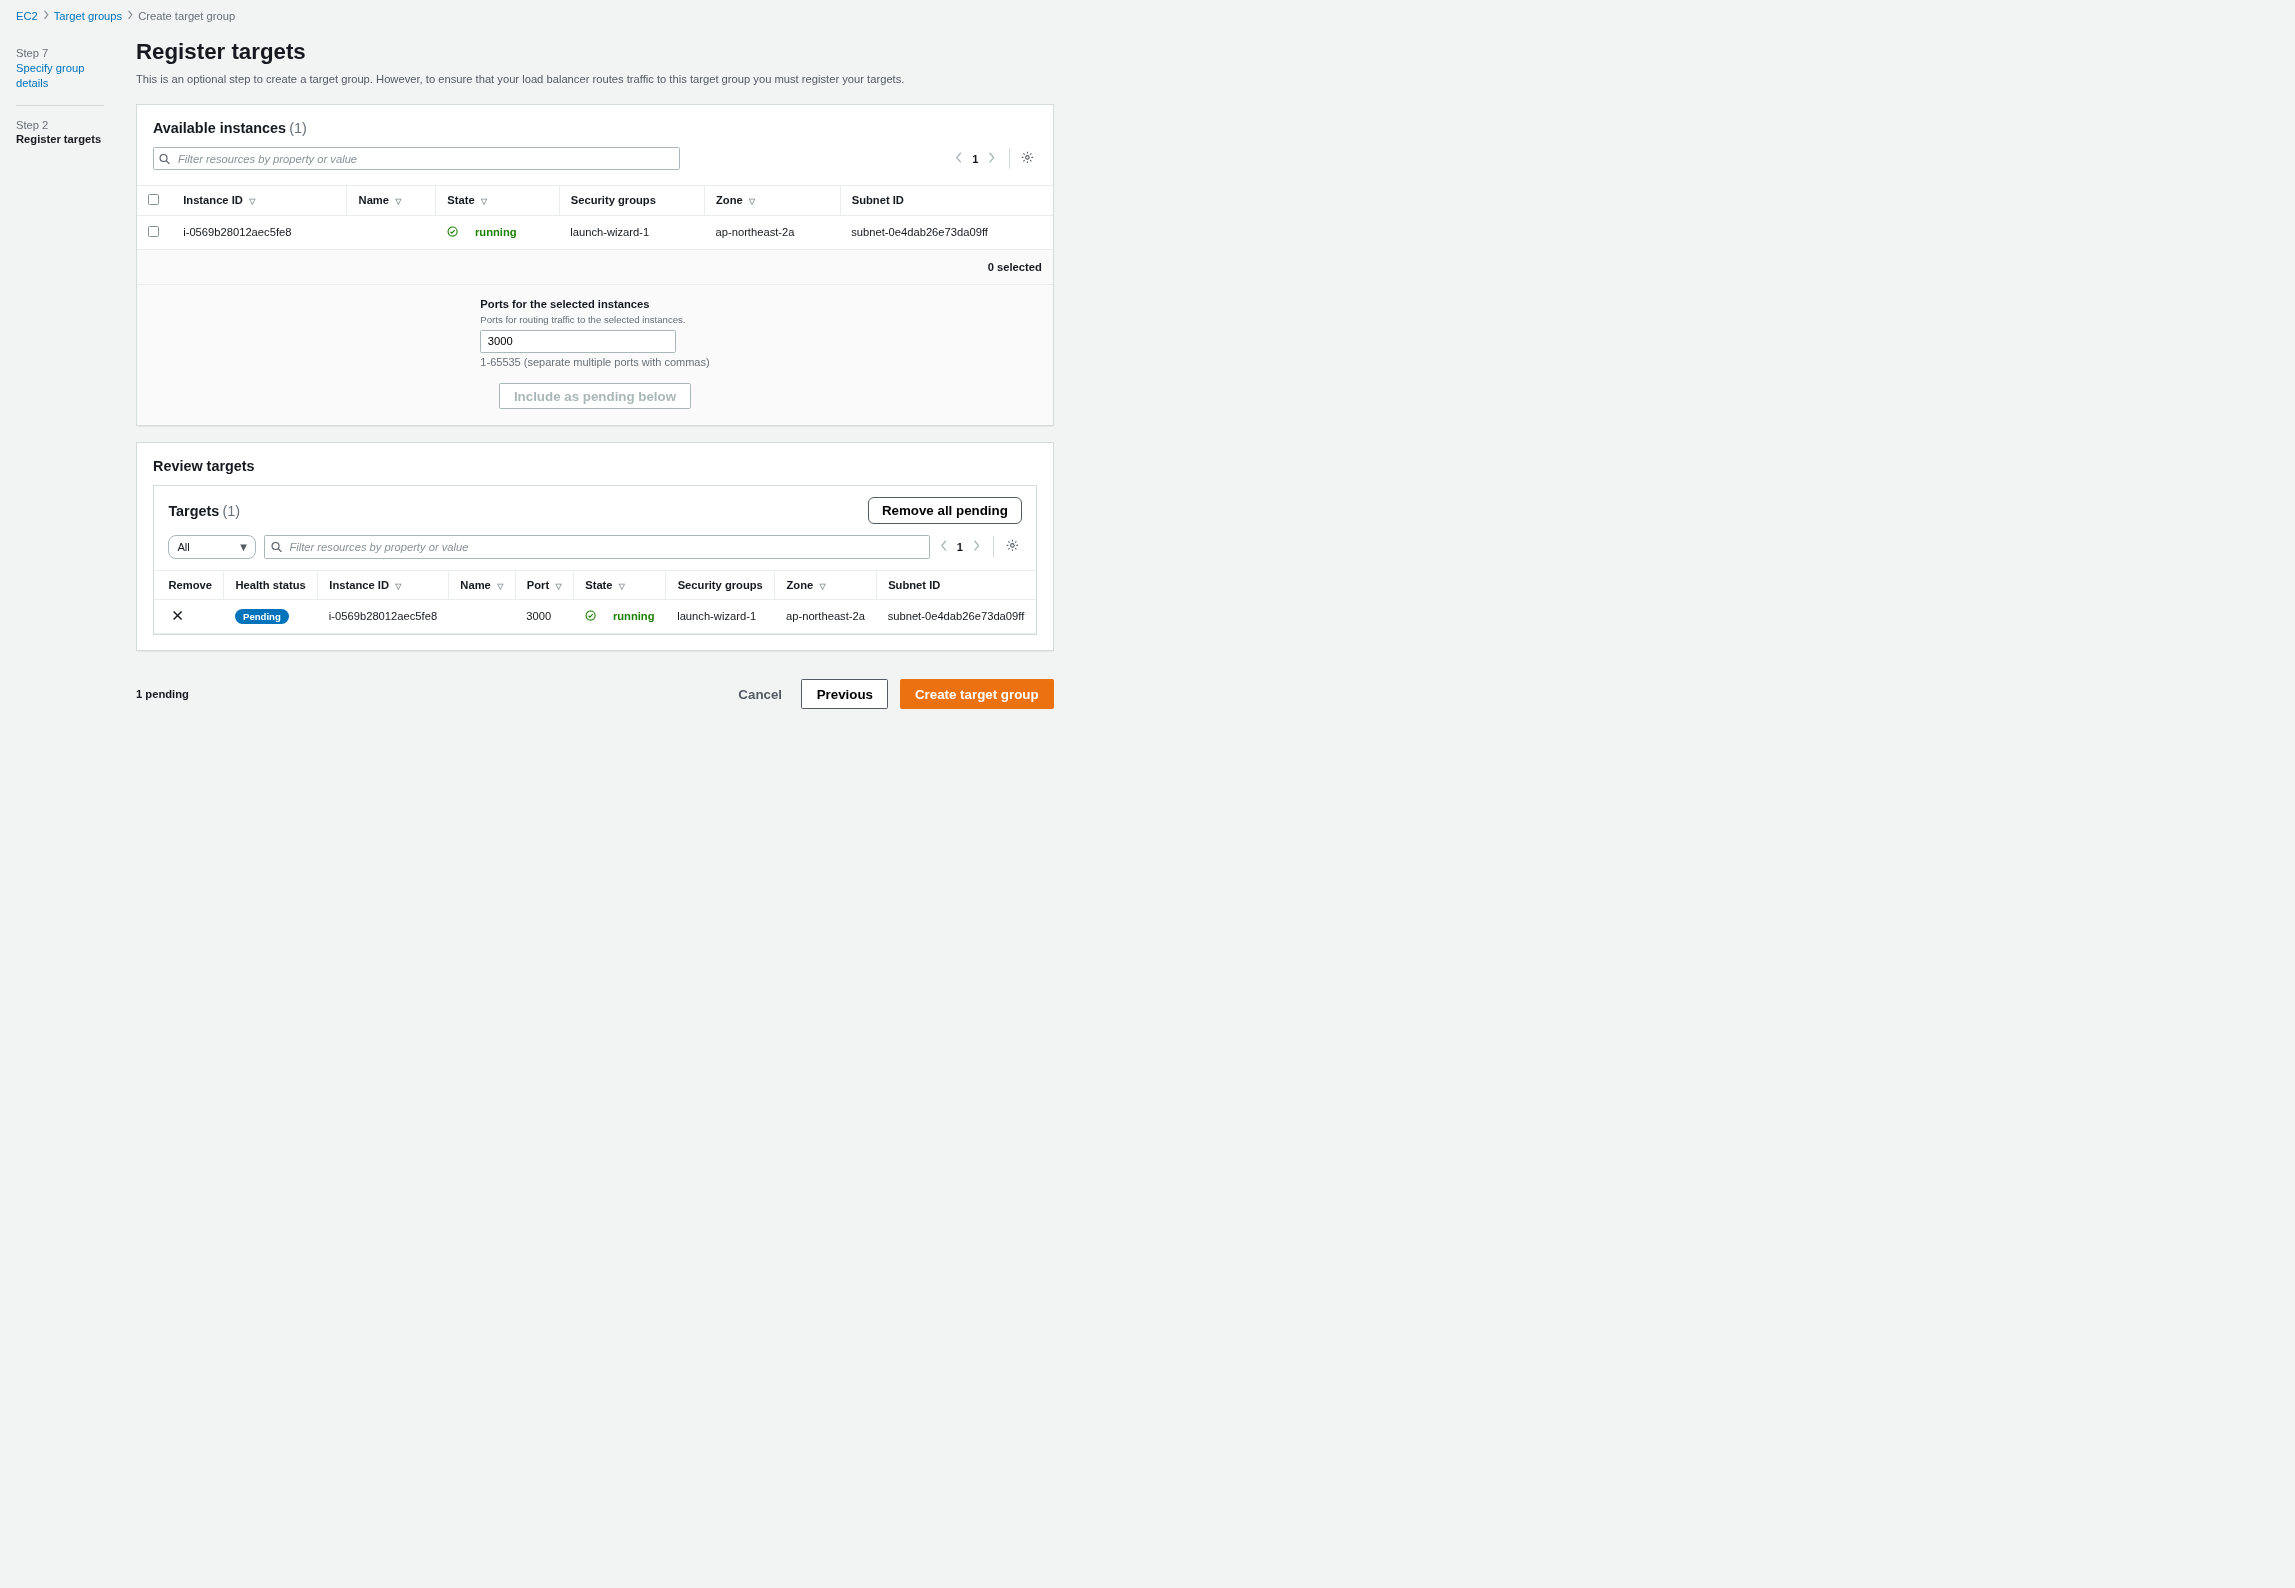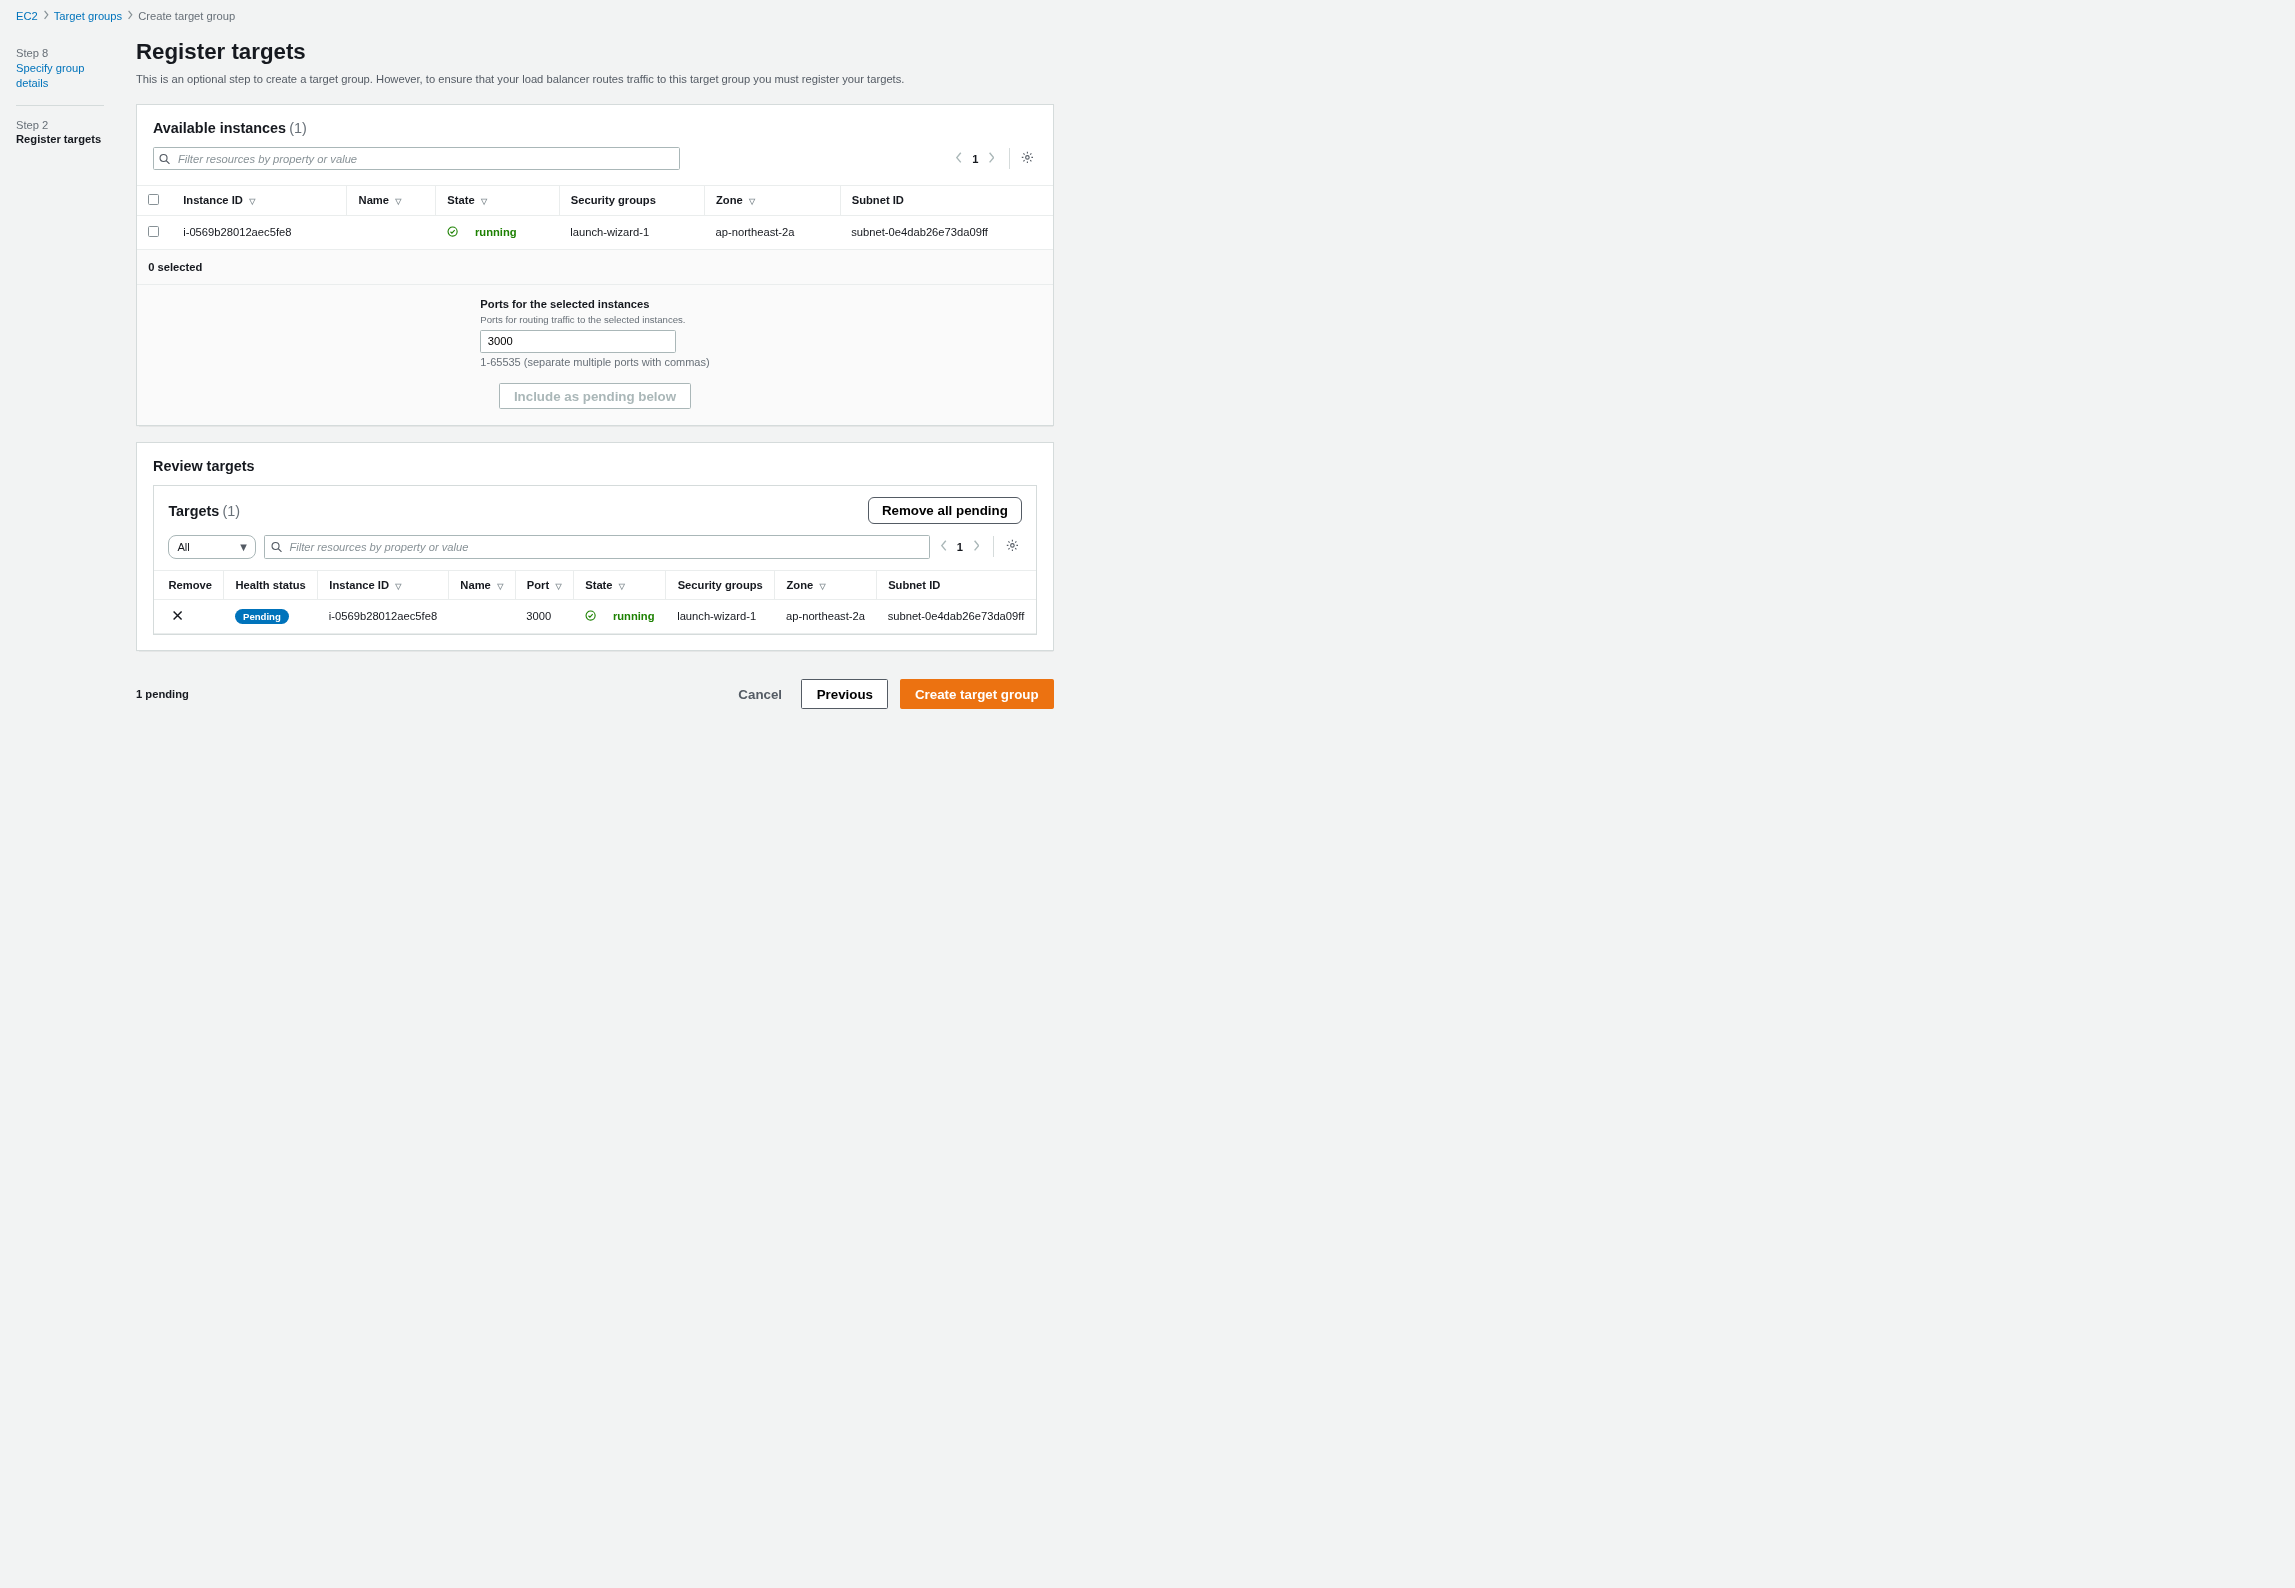--- a/index.html
+++ b/index.html
@@ -89,21 +89,21 @@
   .checkbox {
     width: 11.2px; height: 11.2px;
     border: 0.8px solid #879196;
     border-radius: 1.6px;
     display:inline-block;
     background:#fff;
     cursor:pointer;
   }
   .status-running { color: #1d8102; font-weight: 700; display:inline-flex; align-items:center; gap:17px;}
   .selected-bar {
-    text-align:left;
+    text-align:right;
     font-weight:700;
     padding: 11.2px;
     border-bottom: 0.8px solid #eaeded;
     background:#fafafa;
   }
   .ports-section {
     background:#fafafa;
     padding: 12.8px 16px 16px;
     text-align:center;
   }
@@ -215,21 +215,21 @@
   <span class="sep chev">
     <svg width="6.4" height="9.6" viewBox="0 0 8 12">
         <path d="M2 1l4 5-4 5" stroke="#879196" stroke-width="1.5" fill="none"></path>
       </svg>
   </span>
   <span class="current">Create target group</span>
 </div>
 
 <div class="layout">
   <aside class="sidebar">
-    <div class="step-label">Step 8</div>
+    <div class="step-label">Step 7</div>
     <div class="step-link">Specify group details</div>
     <hr class="step-divider">
     <div class="step-label">Step 2</div>
     <div class="step-current">Register targets</div>
   </aside>
 
   <main class="main">
     <h1>Register targets</h1>
     <p class="subtitle">This is an optional step to create a target group. However, to ensure that your load balancer routes traffic to this target group you must register your targets.</p>
 

